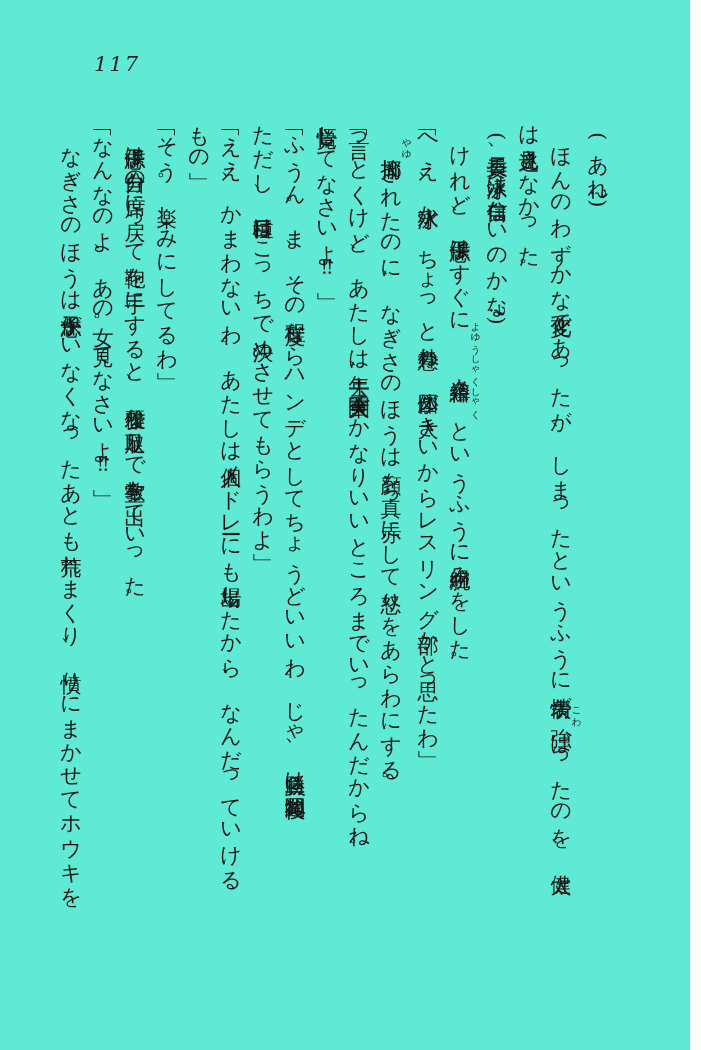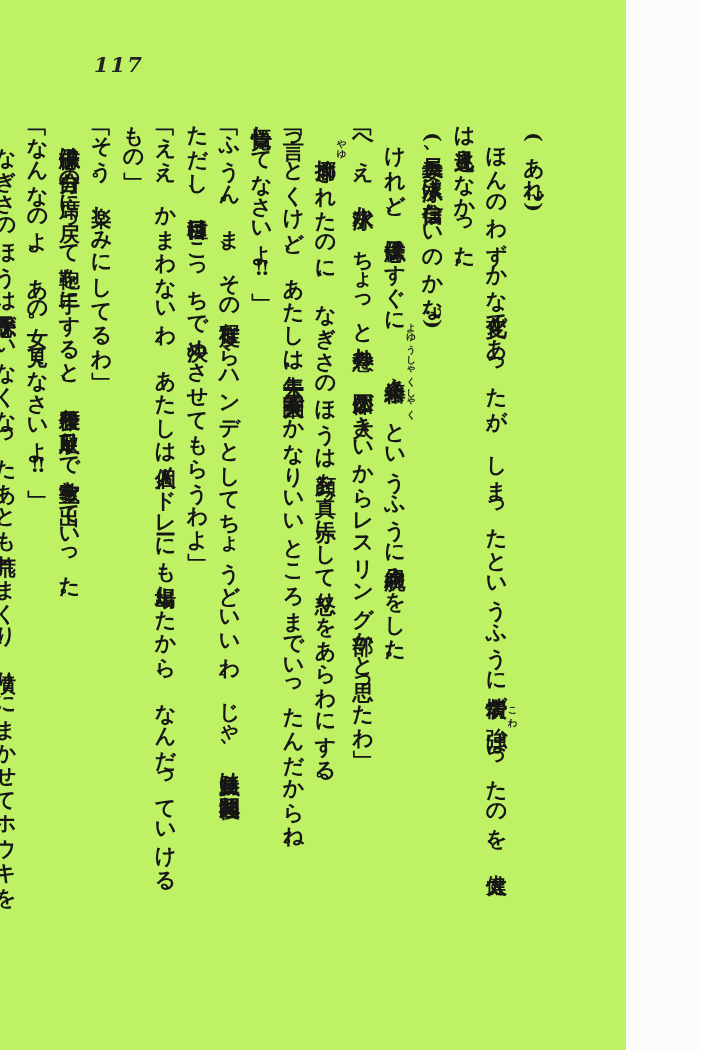--- a/index.html
+++ b/index.html
@@ -3,25 +3,24 @@
 <meta charset="utf-8">
 <style>
   * { margin: 0; padding: 0; box-sizing: border-box; }
   html, body { width: 701px; height: 1050px; }
   body {
     background: #fcfcfa;
     font-family: "DejaVu Serif", "Liberation Serif", serif;
   }
   .page {
     position: relative;
-    width: 626px;
+    width: 690px;
     height: 1050px;
-    background: #bef264;
+    background: #5eead4;
     overflow: hidden;
-    font-weight: bold;
   }
   .page-number {
     position: absolute;
     top: 52px;
     left: 94px;
     font-size: 21px;
     font-style: italic;
     letter-spacing: 2px;
     color: #232323;
   }

